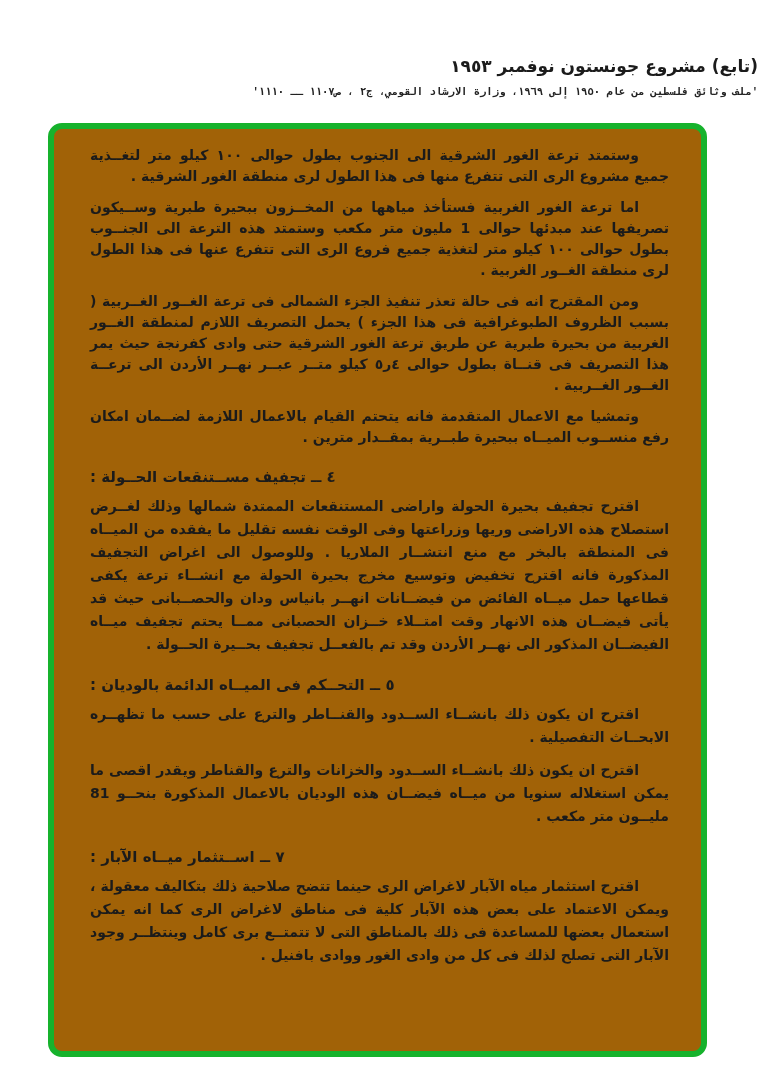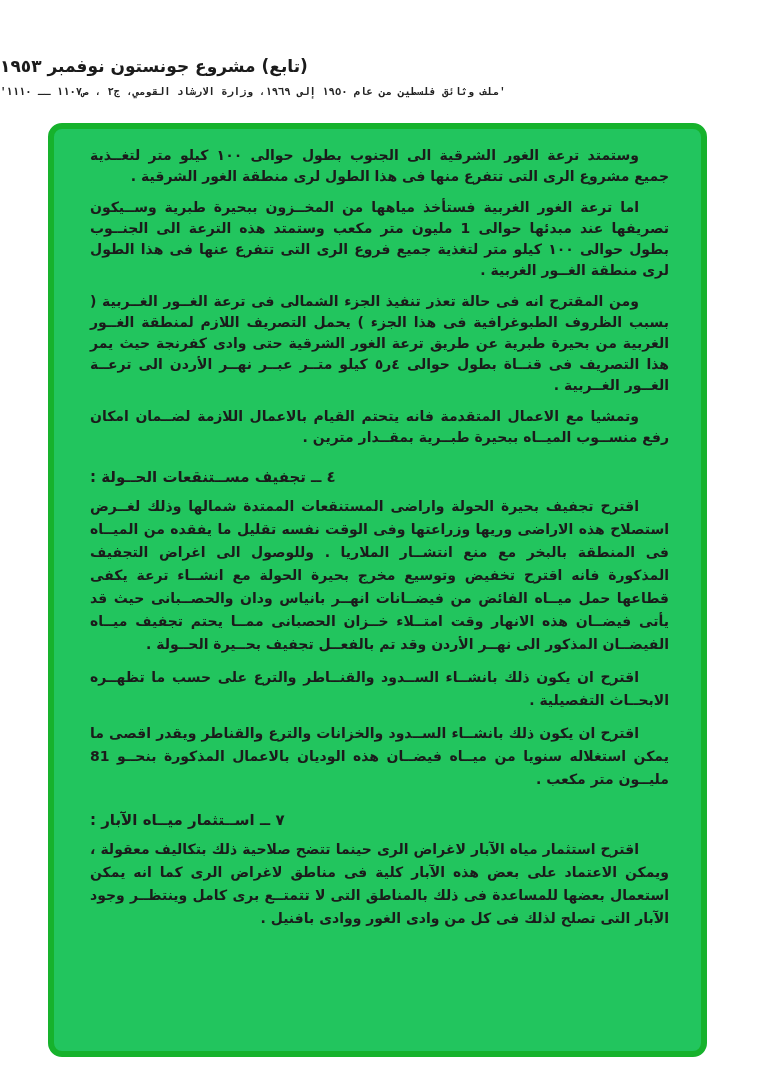--- a/index.html
+++ b/index.html
@@ -7,40 +7,40 @@
     width: 758px; height: 1078px;
     background: #ffffff;
     font-family: "DejaVu Sans", sans-serif;
     color: #1b1b1b;
     overflow: hidden;
   }
   .page { position: relative; width: 758px; height: 1078px; }
 
   .header {
     position: absolute; top: 56px; left: 0; right: 0;
-    text-align: left; direction: rtl;
+    text-align: right; direction: rtl;
   }
   .title {
     font-size: 17px; font-weight: bold; letter-spacing: 0.2px;
   }
   .source {
     margin-top: 9px; font-size: 10.5px; font-weight: bold; color: #222; font-family: Liberation Mono, monospace;
   }
 
   .frame {
     position: absolute;
     left: 48px; top: 123px;
     width: 659px; height: 934px;
     box-sizing: border-box;
     border: 6px solid #16b22c;
     border-radius: 14px;
     padding: 16px 32px 0 36px;
     direction: rtl;
     overflow: hidden;
-    background: #22c55e;
+    background: #a16207;
   }
 
   .para {
     margin: 0 0 10px 0;
     font-size: 14px; font-weight: bold;
     line-height: 21px;
     text-align: justify;
     text-align-last: right;
     text-indent: 30px;
   }
@@ -78,20 +78,21 @@
     <p class="para">ومن المقترح انه فى حالة تعذر تنفيذ الجزء الشمالى فى ترعة الغــور الغــربية ( بسبب الظروف الطبوغرافية فى هذا الجزء ) يحمل التصريف اللازم لمنطقة الغــور الغربية من بحيرة طبرية عن طريق ترعة الغور الشرقية حتى وادى كفرنجة حيث يمر هذا التصريف فى قنــاة بطول حوالى ٤ر٥ كيلو متــر عبــر نهــر الأردن الى ترعــة الغــور الغــربية .</p>
 
     <p class="para">وتمشيا مع الاعمال المتقدمة فانه يتحتم القيام بالاعمال اللازمة لضــمان امكان رفع منســوب الميــاه ببحيرة طبــرية بمقــدار مترين .</p>
 
     <div>
       <div class="sec-heading">٤ ــ تجفيف مســتنقعات الحــولة :</div>
       <p class="sec-body">اقترح تجفيف بحيرة الحولة واراضى المستنقعات الممتدة شمالها وذلك لغــرض استصلاح هذه الاراضى وريها وزراعتها وفى الوقت نفسه تقليل ما يفقده من الميــاه فى المنطقة بالبخر مع منع انتشــار الملاريا . وللوصول الى اغراض التجفيف المذكورة فانه اقترح تخفيض وتوسيع مخرج بحيرة الحولة مع انشــاء ترعة يكفى قطاعها حمل ميــاه الفائض من فيضــانات انهــر بانياس ودان والحصــبانى حيث قد يأتى فيضــان هذه الانهار وقت امتــلاء خــزان الحصبانى ممــا يحتم تجفيف ميــاه الفيضــان المذكور الى نهــر الأردن وقد تم بالفعــل تجفيف بحــيرة الحــولة .</p>
     </div>
 
     <div>
+      <div class="sec-heading">٥ ــ التحــكم فى الميــاه الدائمة بالوديان :</div>
       <p class="sec-body">اقترح ان يكون ذلك بانشــاء الســدود والقنــاطر والترع على حسب ما تظهــره الابحــاث التفصيلية .</p>
     </div>
 
     <div>
       <p class="sec-body">اقترح ان يكون ذلك بانشــاء الســدود والخزانات والترع والقناطر ويقدر اقصى ما يمكن استغلاله سنويا من ميــاه فيضــان هذه الوديان بالاعمال المذكورة بنحــو 81 مليــون متر مكعب .</p>
     </div>
 
     <div>
       <div class="sec-heading">٧ ــ اســتثمار ميــاه الآبار :</div>
       <p class="sec-body">اقترح استثمار مياه الآبار لاغراض الرى حينما تتضح صلاحية ذلك بتكاليف معقولة ، ويمكن الاعتماد على بعض هذه الآبار كلية فى مناطق لاغراض الرى كما انه يمكن استعمال بعضها للمساعدة فى ذلك بالمناطق التى لا تتمتــع برى كامل وينتظــر وجود الآبار التى تصلح لذلك فى كل من وادى الغور ووادى بافنيل .</p>

